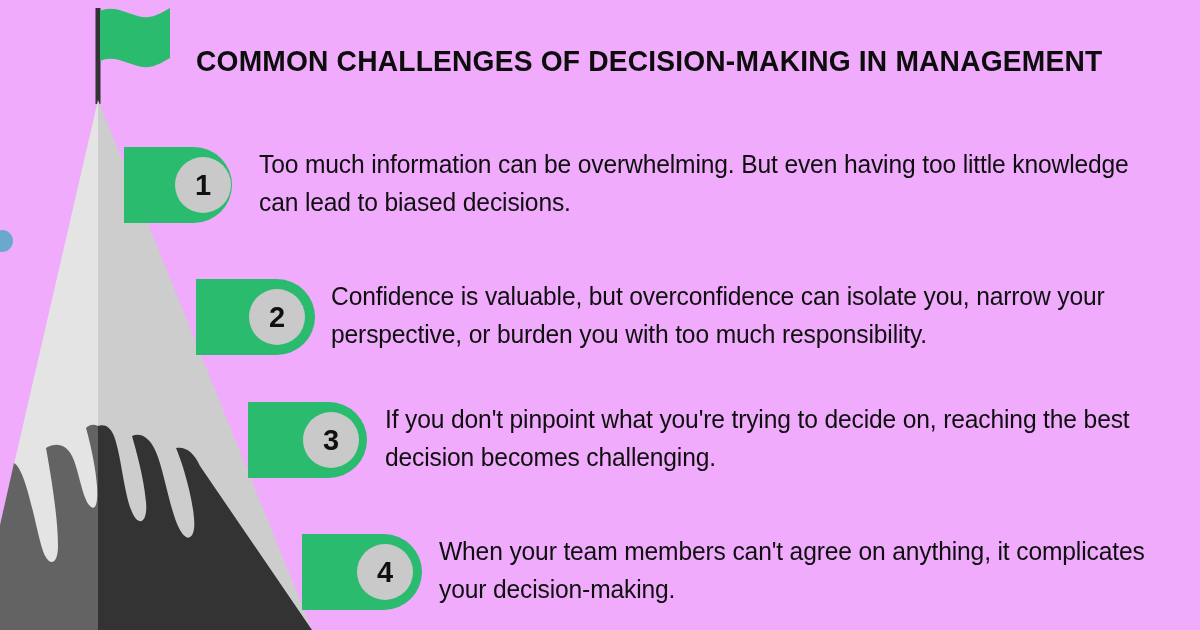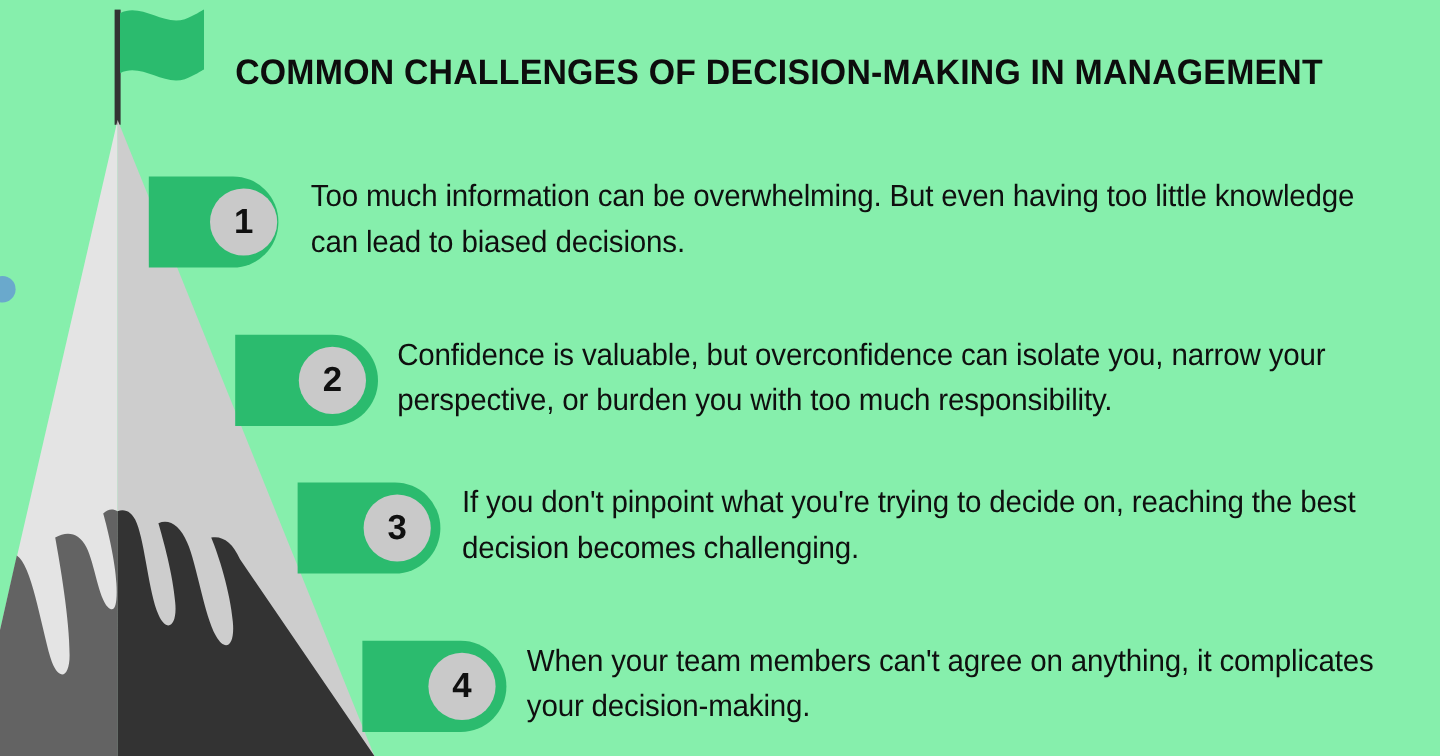--- a/index.html
+++ b/index.html
@@ -5,21 +5,21 @@
   html,body{margin:0;padding:0;}
   body{
     width:1200px;height:630px;
     background:#ffffff;
     font-family:"Liberation Sans", sans-serif;
     overflow:hidden;
   }
   #canvas{
     position:relative;
     width:1200px;height:630px;
-    background:#86efac;
+    background:#f0abfc;
     overflow:hidden;
   }
 
   
   #illustration{
     position:absolute;
     left:0;top:0;
     width:440px;height:630px;
     overflow:hidden;
     pointer-events:none;

